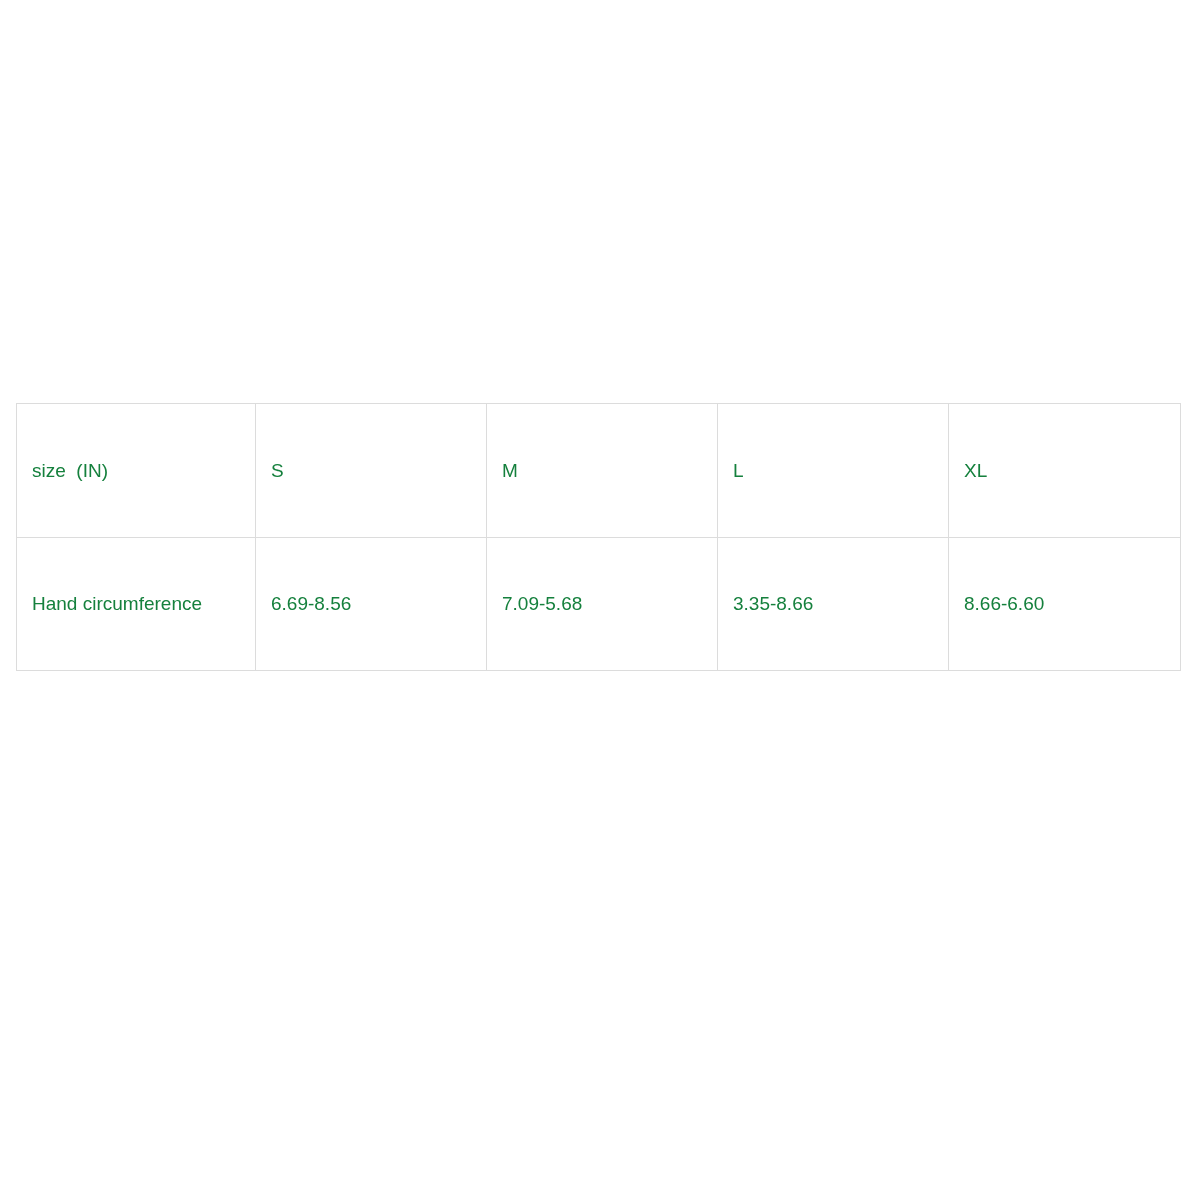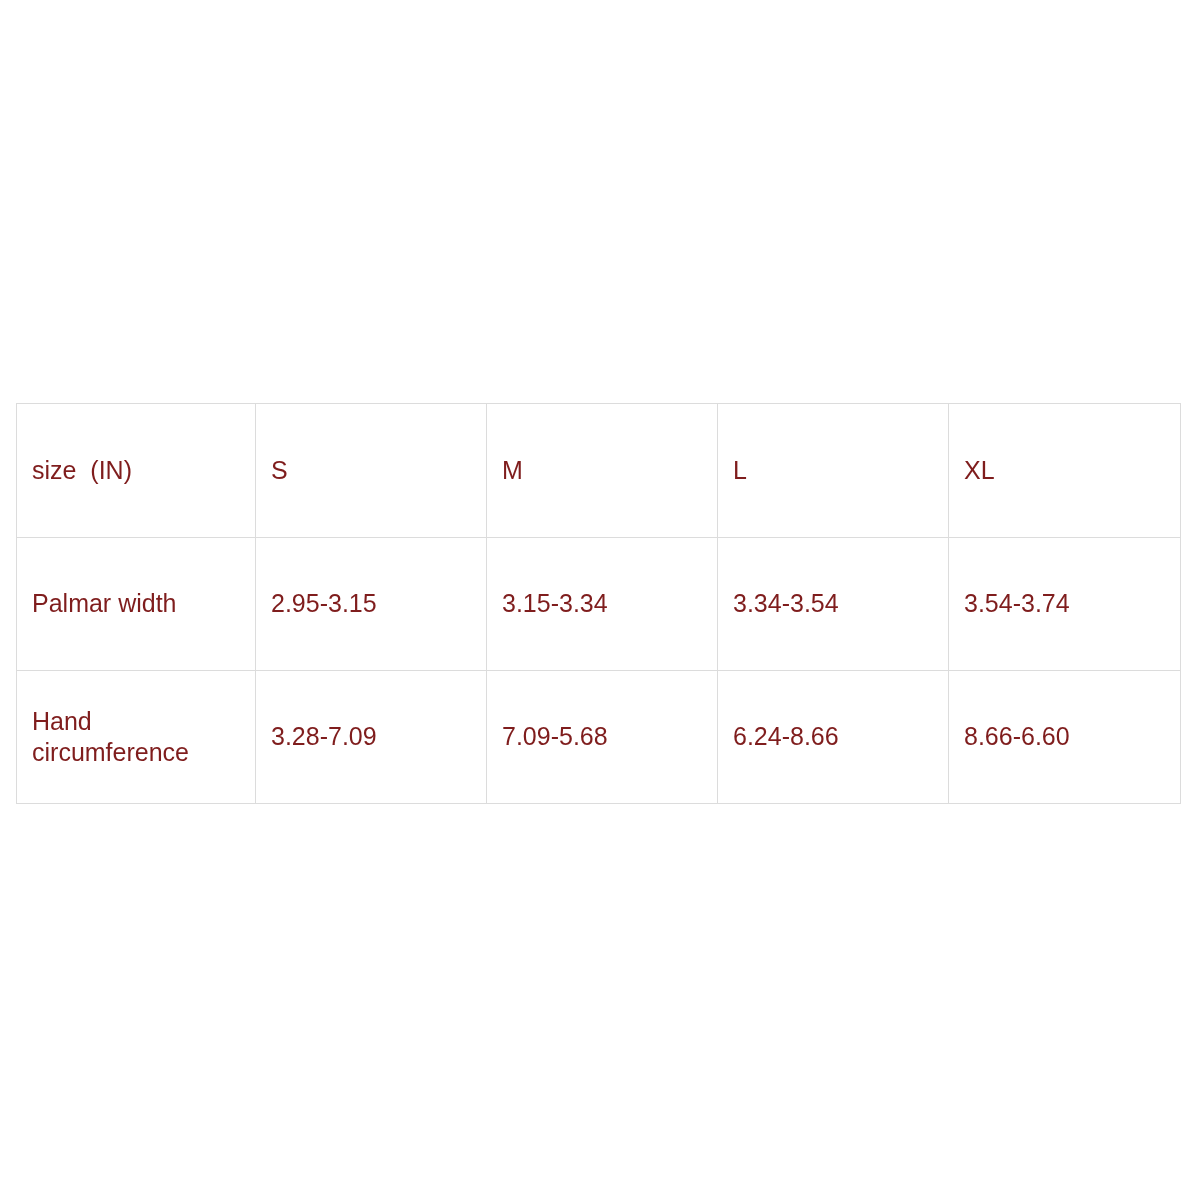--- a/index.html
+++ b/index.html
@@ -28,23 +28,23 @@
   table.size-table col.c0 { width: 239px; }
   table.size-table col.c1 { width: 231px; }
   table.size-table col.c2 { width: 231px; }
   table.size-table col.c3 { width: 231px; }
   table.size-table col.c4 { width: 232px; }
   table.size-table tr.header-row { height: 134px; }
   table.size-table tr.data-row   { height: 133px; }
   table.size-table td {
     border: 1px solid #dcdcdc;
     padding: 0 6px 0 15px;
-    font-size: 25px;
+    font-size: 19px;
     line-height: 1.25;
-    color: #7f1d1d;
+    color: #15803d;
     vertical-align: middle;
     text-align: left;
     white-space: pre-wrap;
     font-weight: 400;
     background: #ffffff;
   }
 </style>
 </head>
 <body>
 
@@ -59,28 +59,21 @@
     </colgroup>
     <tbody>
       <tr class="header-row">
         <td>size  (IN)</td>
         <td>S</td>
         <td>M</td>
         <td>L</td>
         <td>XL</td>
       </tr>
       <tr class="data-row">
-        <td>Palmar width</td>
-        <td>2.95-3.15</td>
-        <td>3.15-3.34</td>
-        <td>3.34-3.54</td>
-        <td>3.54-3.74</td>
-      </tr>
-      <tr class="data-row">
         <td>Hand circumference</td>
-        <td>3.28-7.09</td>
+        <td>6.69-8.56</td>
         <td>7.09-5.68</td>
-        <td>6.24-8.66</td>
+        <td>3.35-8.66</td>
         <td>8.66-6.60</td>
       </tr>
     </tbody>
   </table>
 </div>
 
 </body></html>

